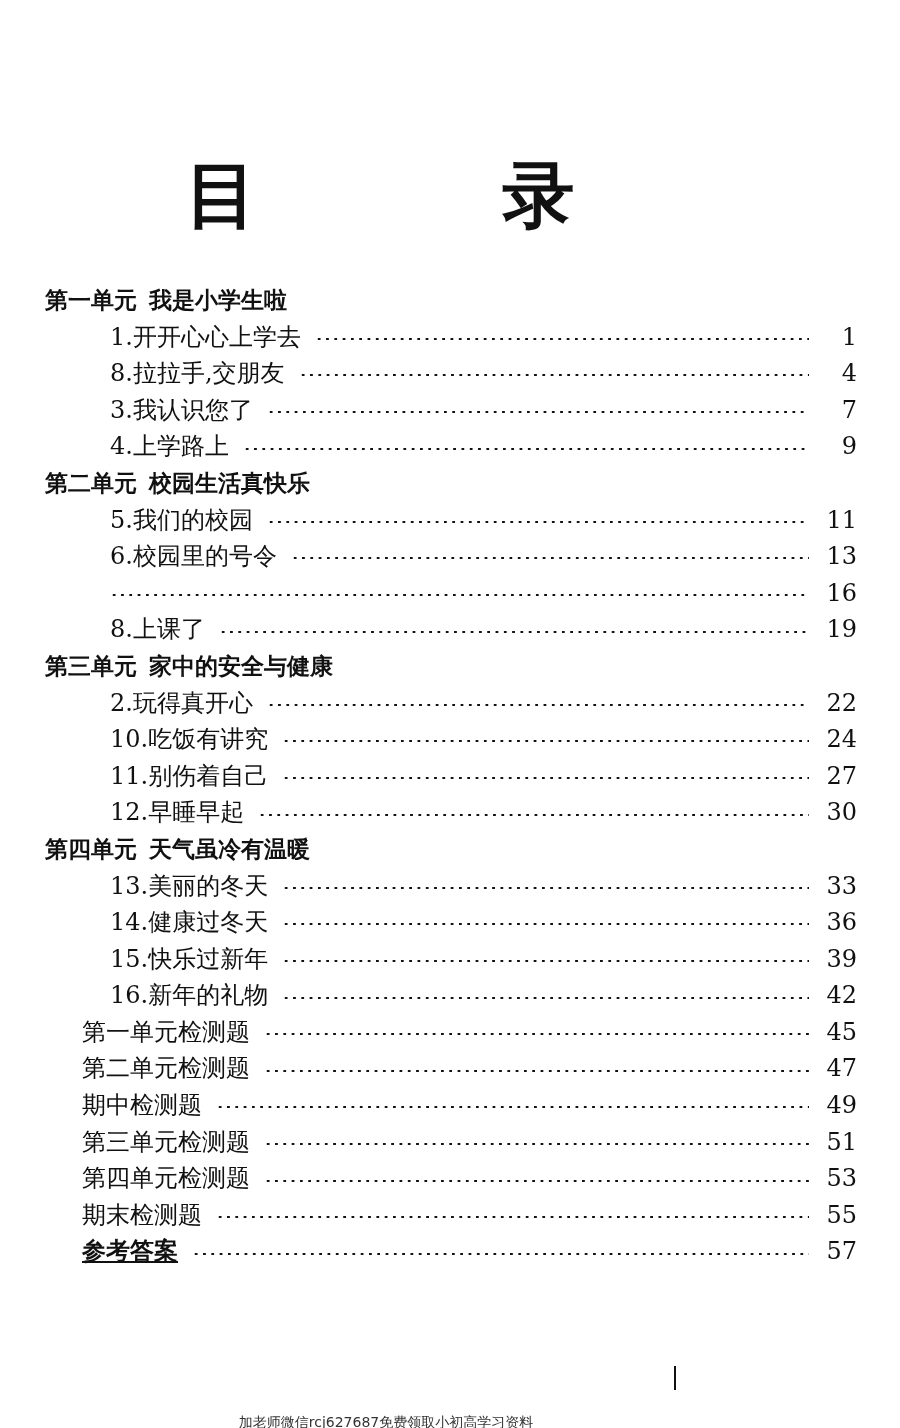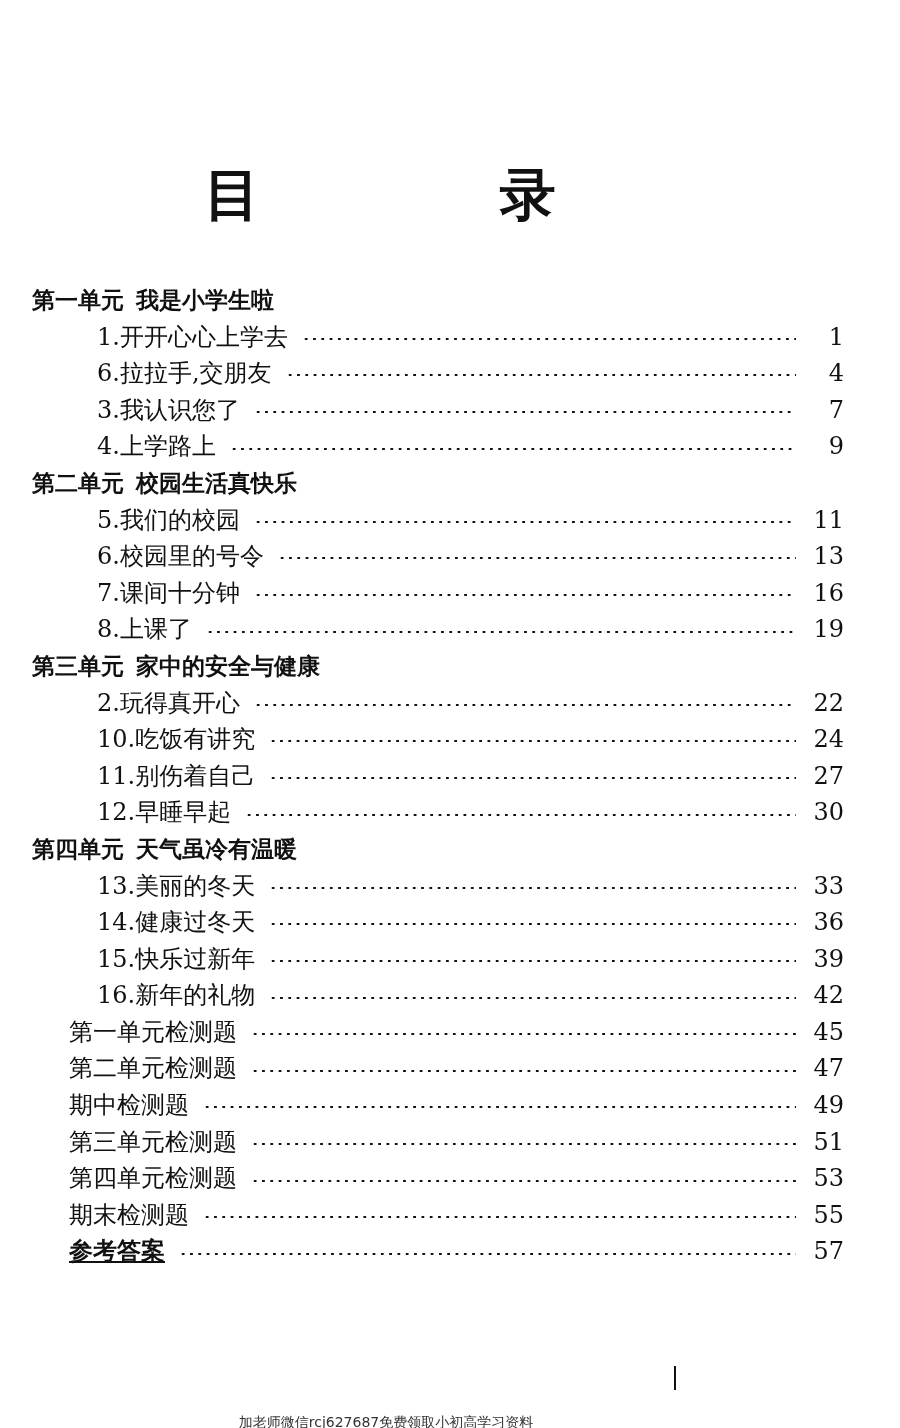--- a/index.html
+++ b/index.html
@@ -1,18 +1,18 @@
 <!DOCTYPE html>
 <html><head>
 <meta charset="utf-8">
 <style>
   html, body { margin: 0; padding: 0; background: #ffffff; }
   body { width: 900px; height: 1428px; position: relative; overflow: hidden; color: #111; font-family: "DejaVu Serif", "Liberation Serif", serif; }
-  .title { position: absolute; top: 150px; left: 0; width: 760px; text-align: center; font-family: "DejaVu Sans", "Liberation Sans", sans-serif; font-weight: bold; font-size: 56px; letter-spacing: 110px; padding-left: 110px; box-sizing: border-box; line-height: 90px; }
-  .toc { position: absolute; top: 282px; left: 32px; width: 812px; }
+  .title { position: absolute; top: 150px; left: 0; width: 760px; text-align: center; font-family: "DejaVu Sans", "Liberation Sans", sans-serif; font-weight: bold; font-size: 72px; letter-spacing: 110px; padding-left: 110px; box-sizing: border-box; line-height: 90px; }
+  .toc { position: absolute; top: 282px; left: 45px; width: 812px; }
   .row { position: relative; height: 36.6px; line-height: 36.6px; font-size: 24px; display: flex; align-items: center; white-space: nowrap; }
   .unit { font-family: "DejaVu Sans", "Liberation Sans", sans-serif; font-weight: bold; font-size: 23px; }
   .unit .u-name { margin-left: 12px; }
   .entry { padding-left: 28px; margin-left: 37px; }
   .entry.flat { padding-left: 0; }
   .label { flex: 0 0 auto; padding-right: 14px; }
   .leader { flex: 1 1 auto; height: 4px; margin-top: 4px; background-image: radial-gradient(circle, #111 1.1px, transparent 1.5px); background-size: 8.3px 4px; background-repeat: repeat-x; background-position: left center; }
   .page { flex: 0 0 auto; min-width: 40px; text-align: right; padding-left: 8px; }
   .bold .label { font-family: "DejaVu Sans", "Liberation Sans", sans-serif; font-weight: bold; text-decoration: underline; }
   .folio { position: absolute; top: 1366px; left: 674px; width: 2px; height: 24px; background: #111; }
@@ -27,21 +27,21 @@
   <div class="row unit">
       <span>第一单元</span>
       <span class="u-name">我是小学生啦</span>
     </div>
   <div class="row entry">
       <span class="label">1.开开心心上学去</span>
       <span class="leader"></span>
       <span class="page">1</span>
     </div>
   <div class="row entry">
-      <span class="label">6.拉拉手,交朋友</span>
+      <span class="label">8.拉拉手,交朋友</span>
       <span class="leader"></span>
       <span class="page">4</span>
     </div>
   <div class="row entry">
       <span class="label">3.我认识您了</span>
       <span class="leader"></span>
       <span class="page">7</span>
     </div>
   <div class="row entry">
       <span class="label">4.上学路上</span>
@@ -57,21 +57,20 @@
       <span class="label">5.我们的校园</span>
       <span class="leader"></span>
       <span class="page">11</span>
     </div>
   <div class="row entry">
       <span class="label">6.校园里的号令</span>
       <span class="leader"></span>
       <span class="page">13</span>
     </div>
   <div class="row entry">
-      <span class="label">7.课间十分钟</span>
       <span class="leader"></span>
       <span class="page">16</span>
     </div>
   <div class="row entry">
       <span class="label">8.上课了</span>
       <span class="leader"></span>
       <span class="page">19</span>
     </div>
 
   <div class="row unit">

